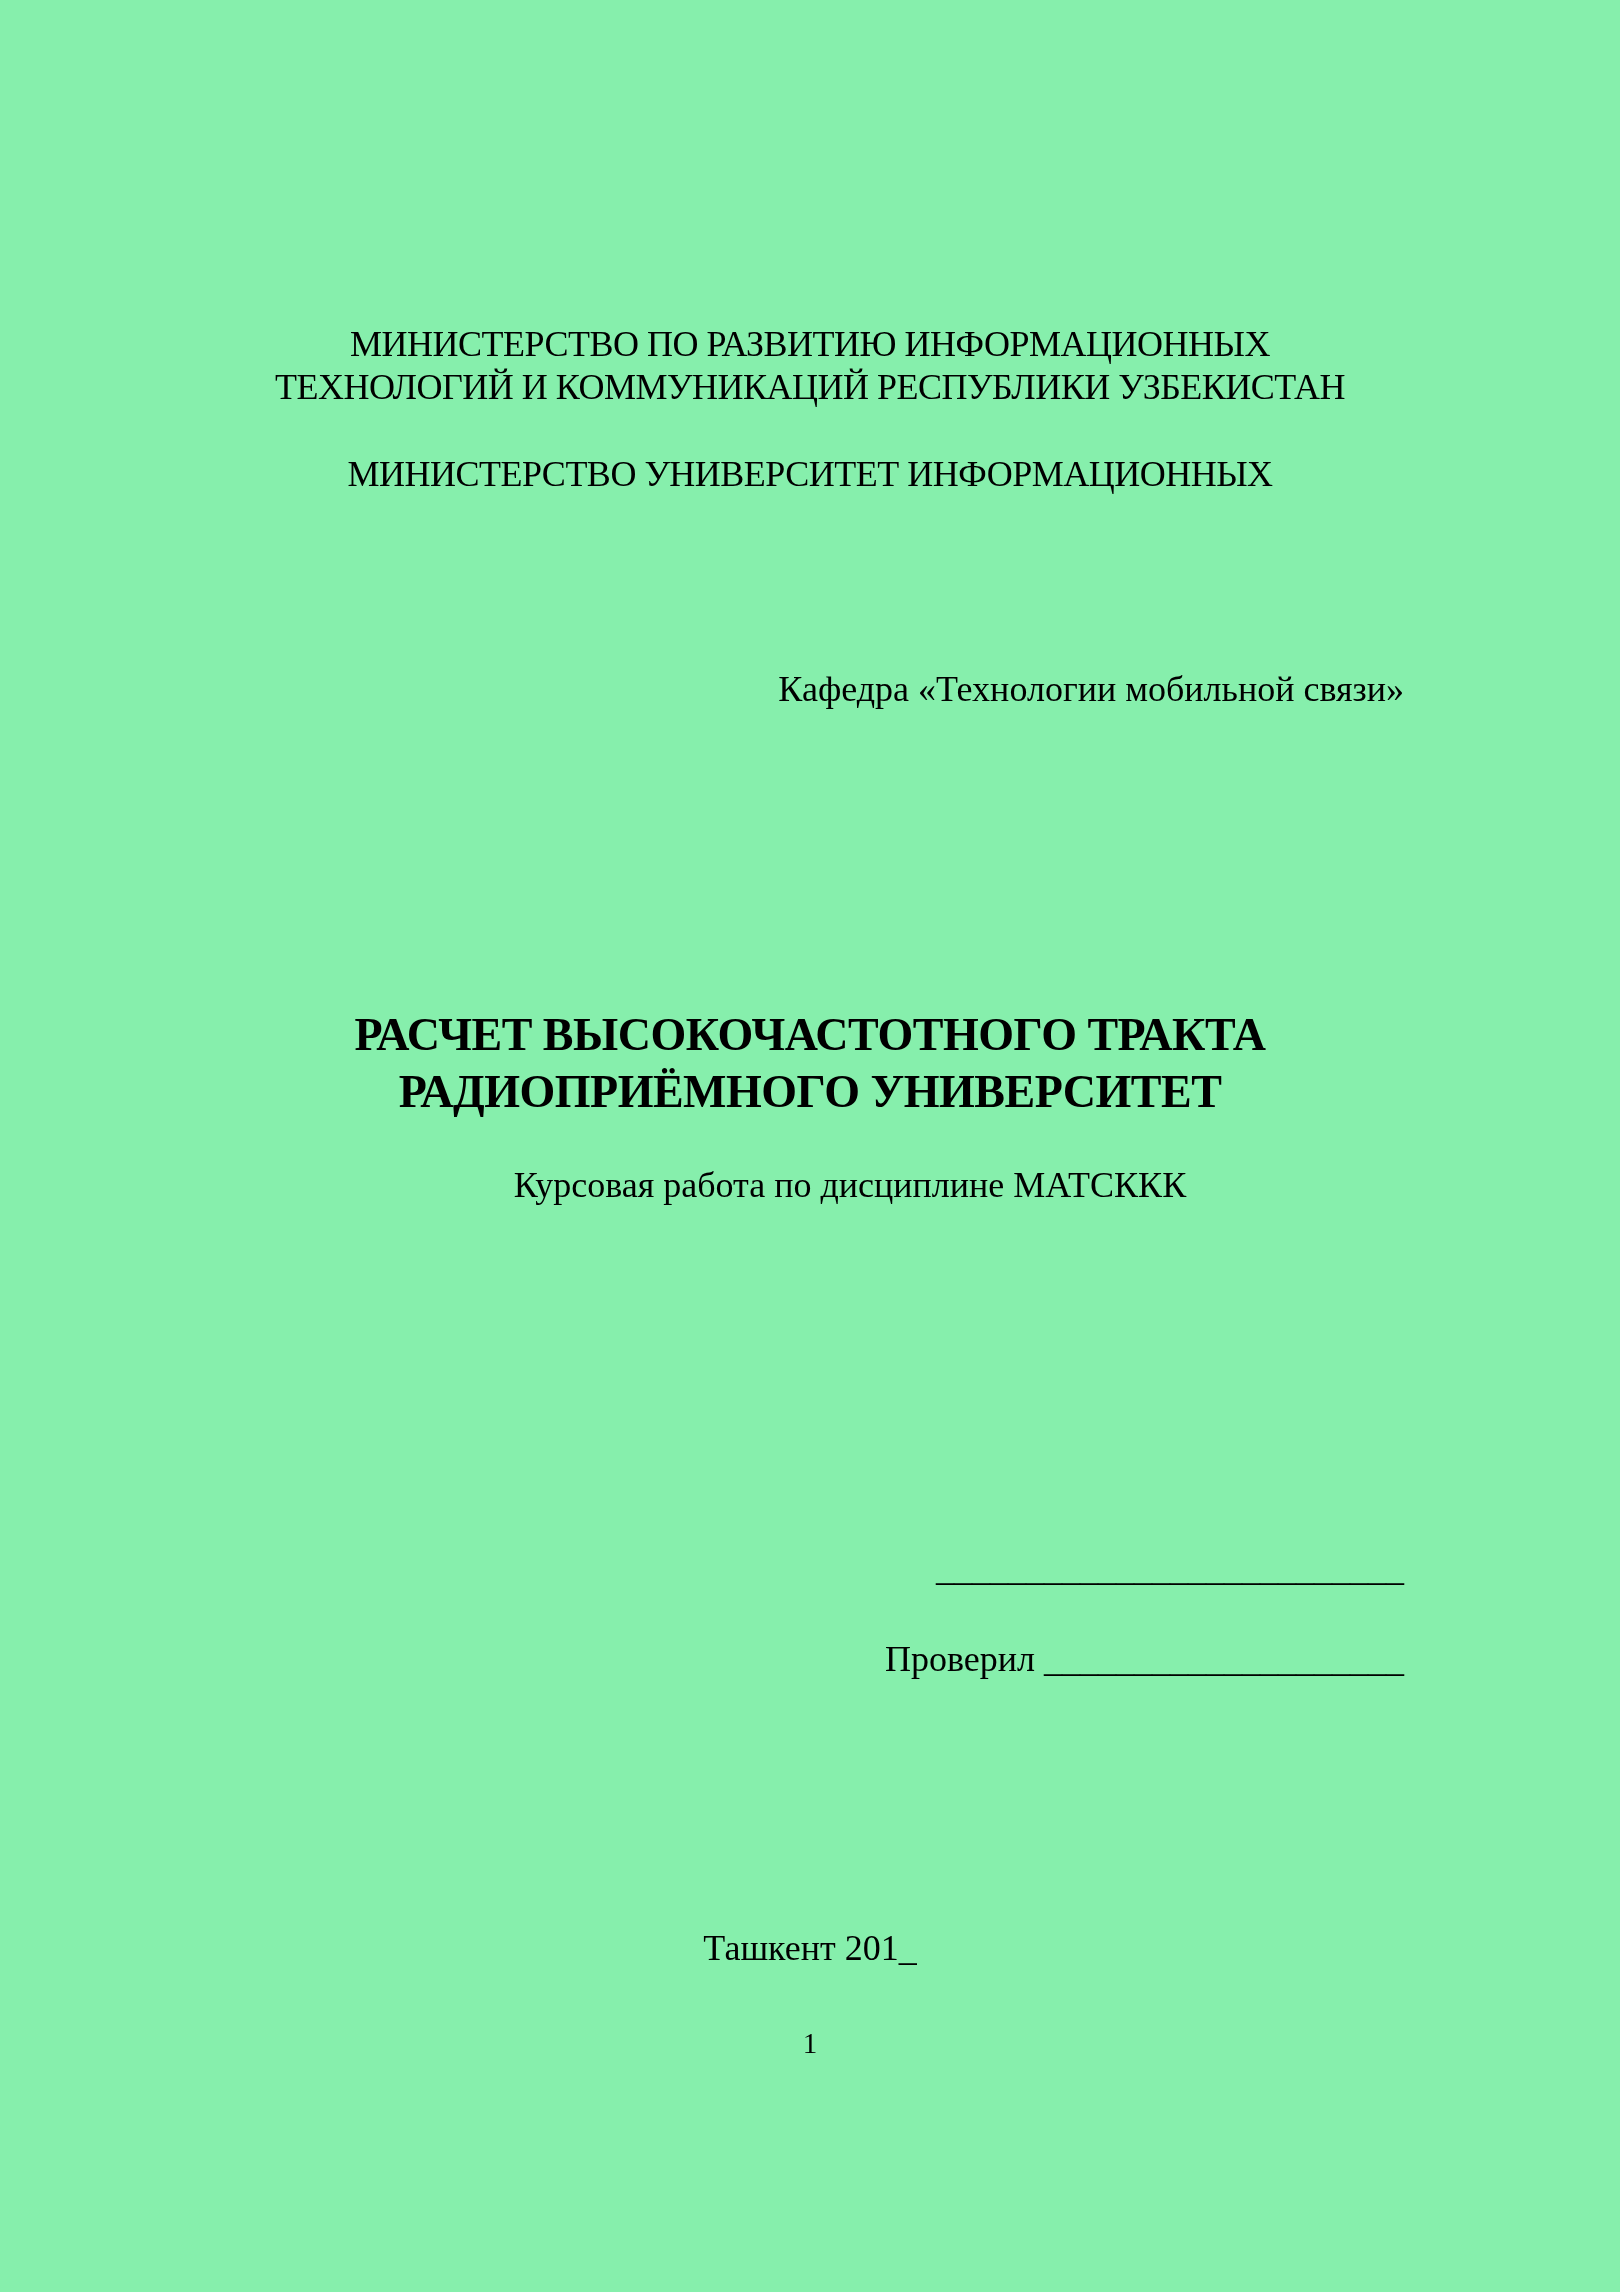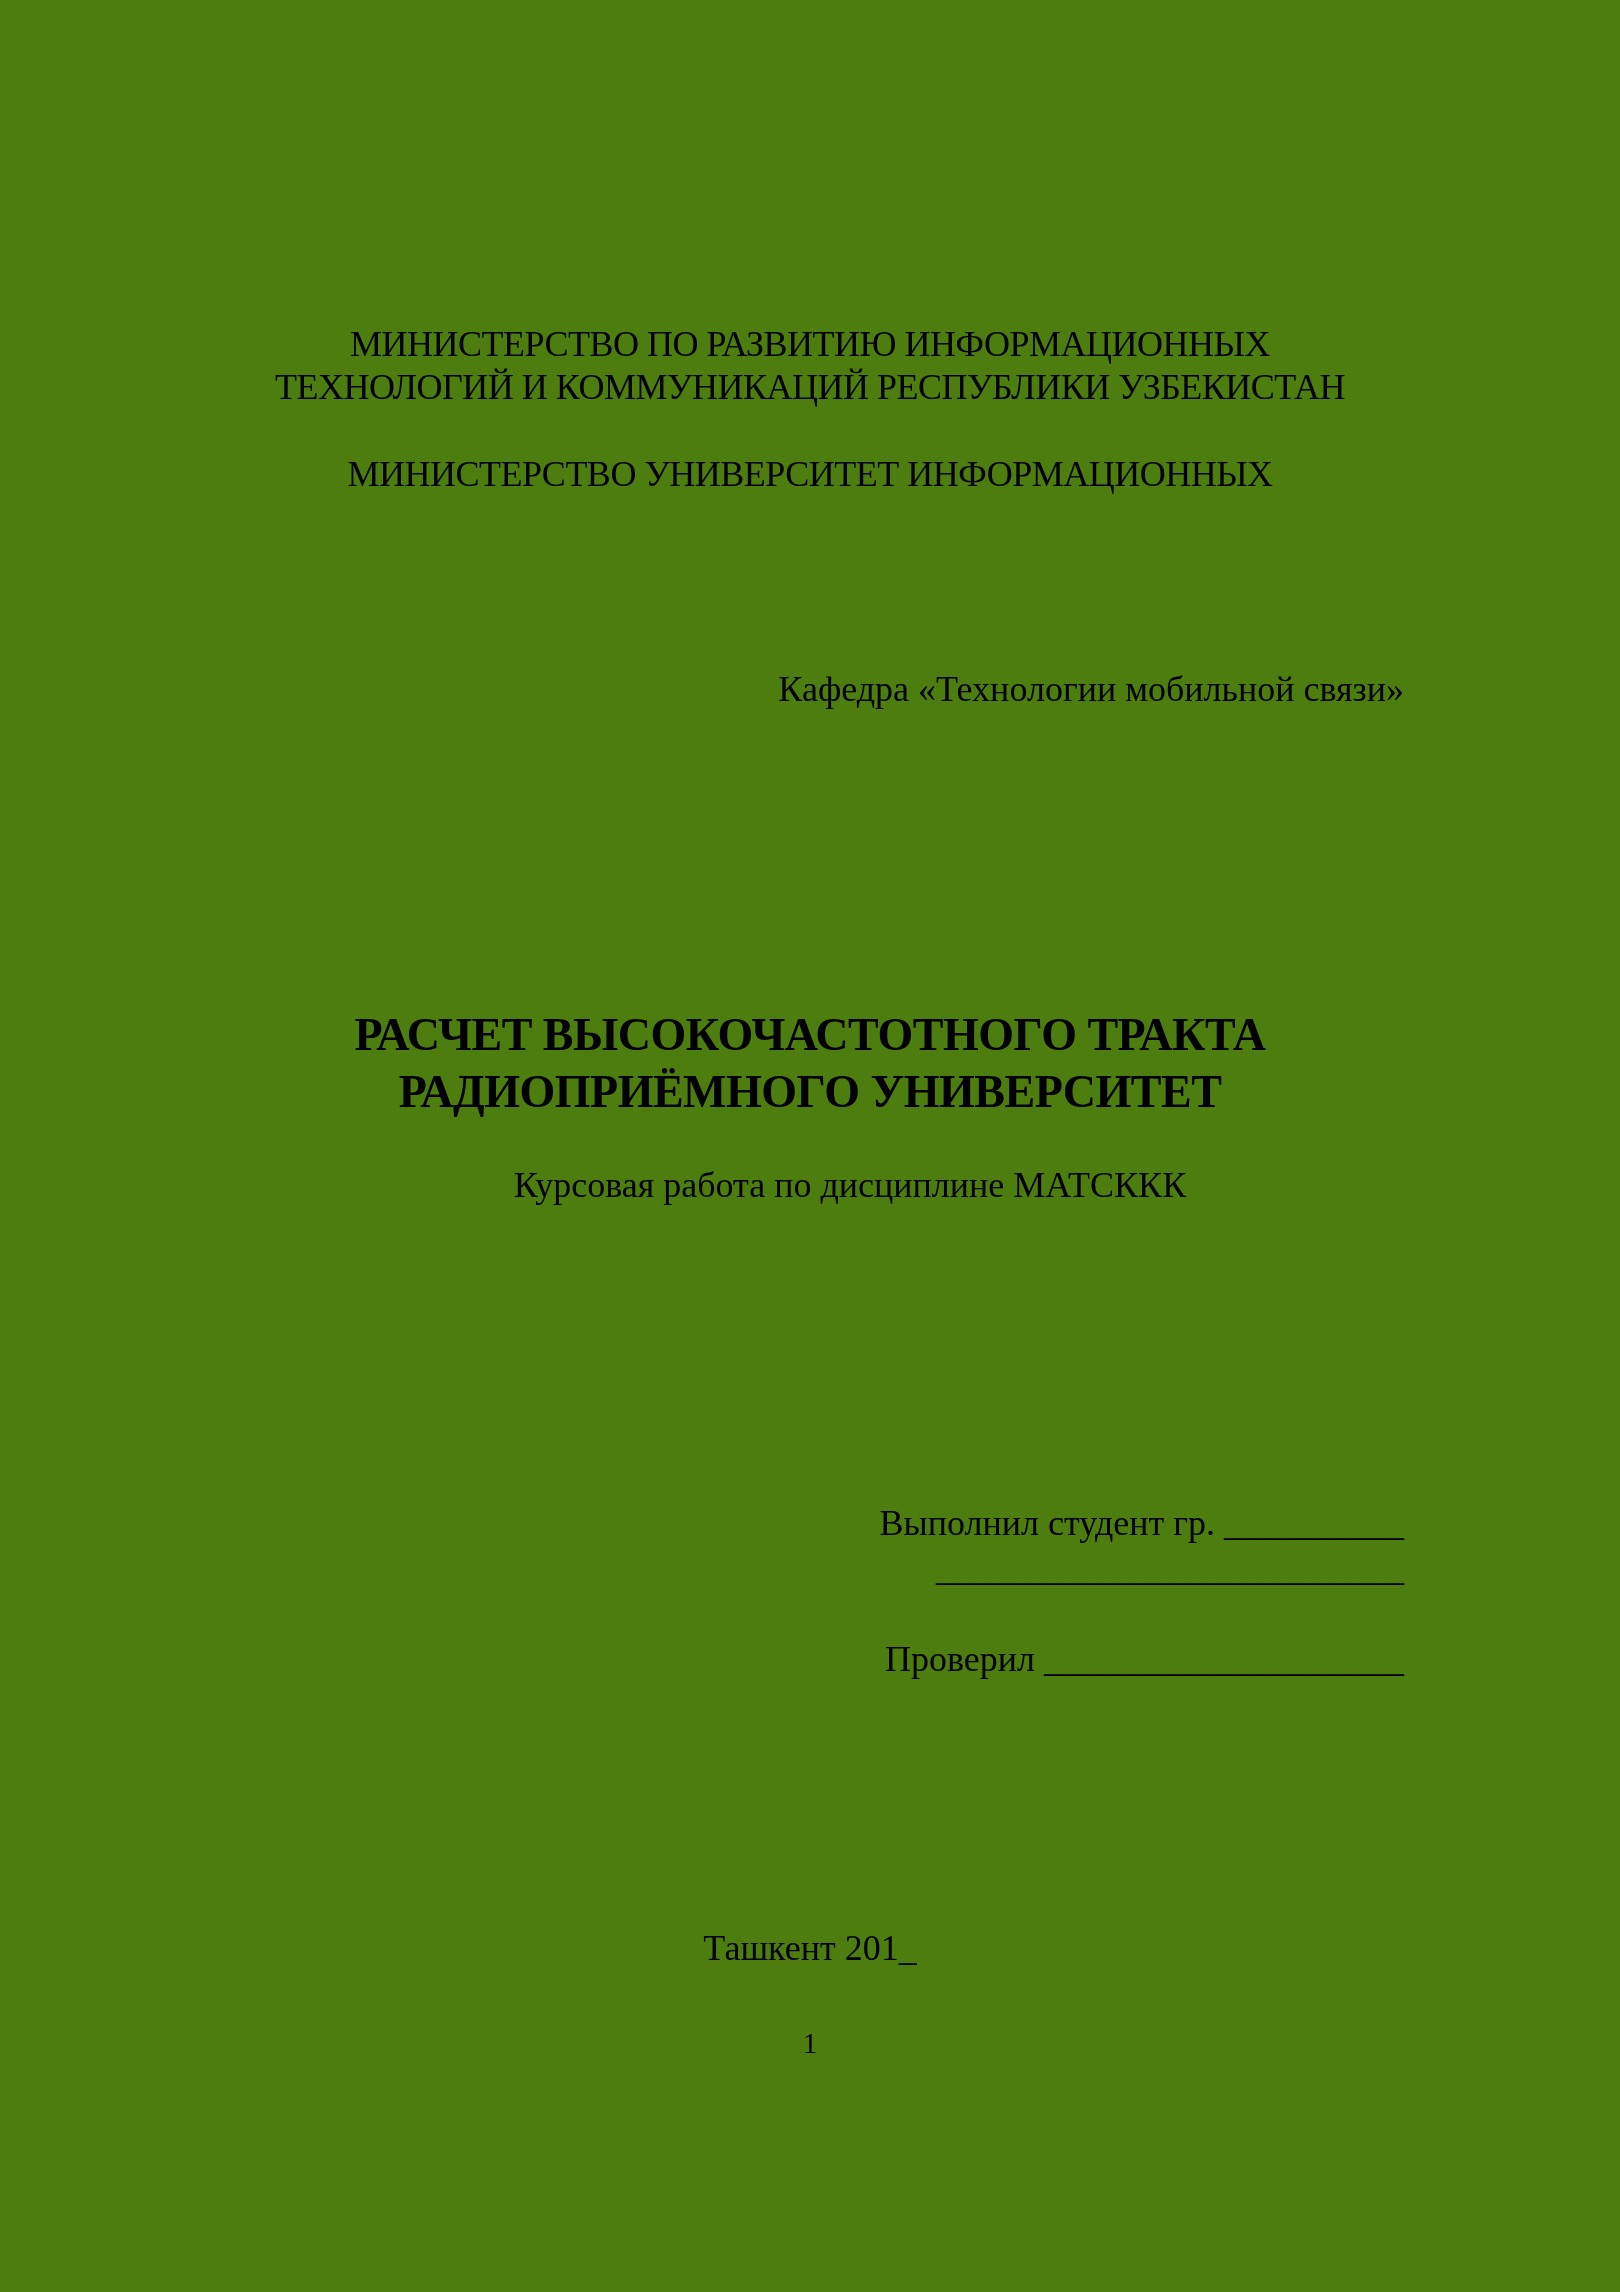--- a/index.html
+++ b/index.html
@@ -1,18 +1,18 @@
 <!DOCTYPE html>
 <html><head>
 <meta charset="utf-8">
 <style>
   html, body { margin: 0; padding: 0; background: #ffffff; }
   body { width: 1620px; height: 2293px; position: relative; overflow: hidden;
          font-family: "Liberation Serif", "DejaVu Serif", serif; color: #000; }
-  .page { position: absolute; inset: 0; background: #4d7c0f; }
+  .page { position: absolute; inset: 0; background: #86efac; }
   .line { position: absolute; white-space: nowrap; }
   .center { left: 0; width: 1620px; text-align: center; }
   .right { right: 216px; text-align: center; }
   .hdr { font-size: 36px; letter-spacing: -0.5px; }
   .dept { font-size: 36px; }
   .title { font-size: 46px; font-weight: bold; letter-spacing: -0.5px; }
   .subtitle { font-size: 36px; padding-left: 40px; }
   .sign { font-size: 36px; }
   .city { font-size: 36px; }
   .pnum { font-size: 29px; }
@@ -27,21 +27,20 @@
 
   <div class="line center hdr" style="top:453px;">МИНИСТЕРСТВО УНИВЕРСИТЕТ ИНФОРМАЦИОННЫХ</div>
 
   <div class="line right dept" style="top:668px;">Кафедра «Технологии мобильной связи»</div>
 
   <div class="line center title" style="top:1008px;">РАСЧЕТ ВЫСОКОЧАСТОТНОГО ТРАКТА</div>
   <div class="line center title" style="top:1065px;">РАДИОПРИЁМНОГО УНИВЕРСИТЕТ</div>
 
   <div class="line center subtitle" style="top:1164px;">Курсовая работа по дисциплине МАТСККК</div>
 
-  <div class="line right sign" style="top:1502px;">Выполнил студент гр. __________</div>
   <div class="line right sign" style="top:1547px;">__________________________</div>
   <div class="line right sign" style="top:1631px;margin-top:7px;">Проверил ____________________</div>
 
   <div class="line center city" style="top:1927px;">Ташкент 201_</div>
 
   <div class="line center pnum" style="top:2027px;">1</div>
 
 </div>
 
 

